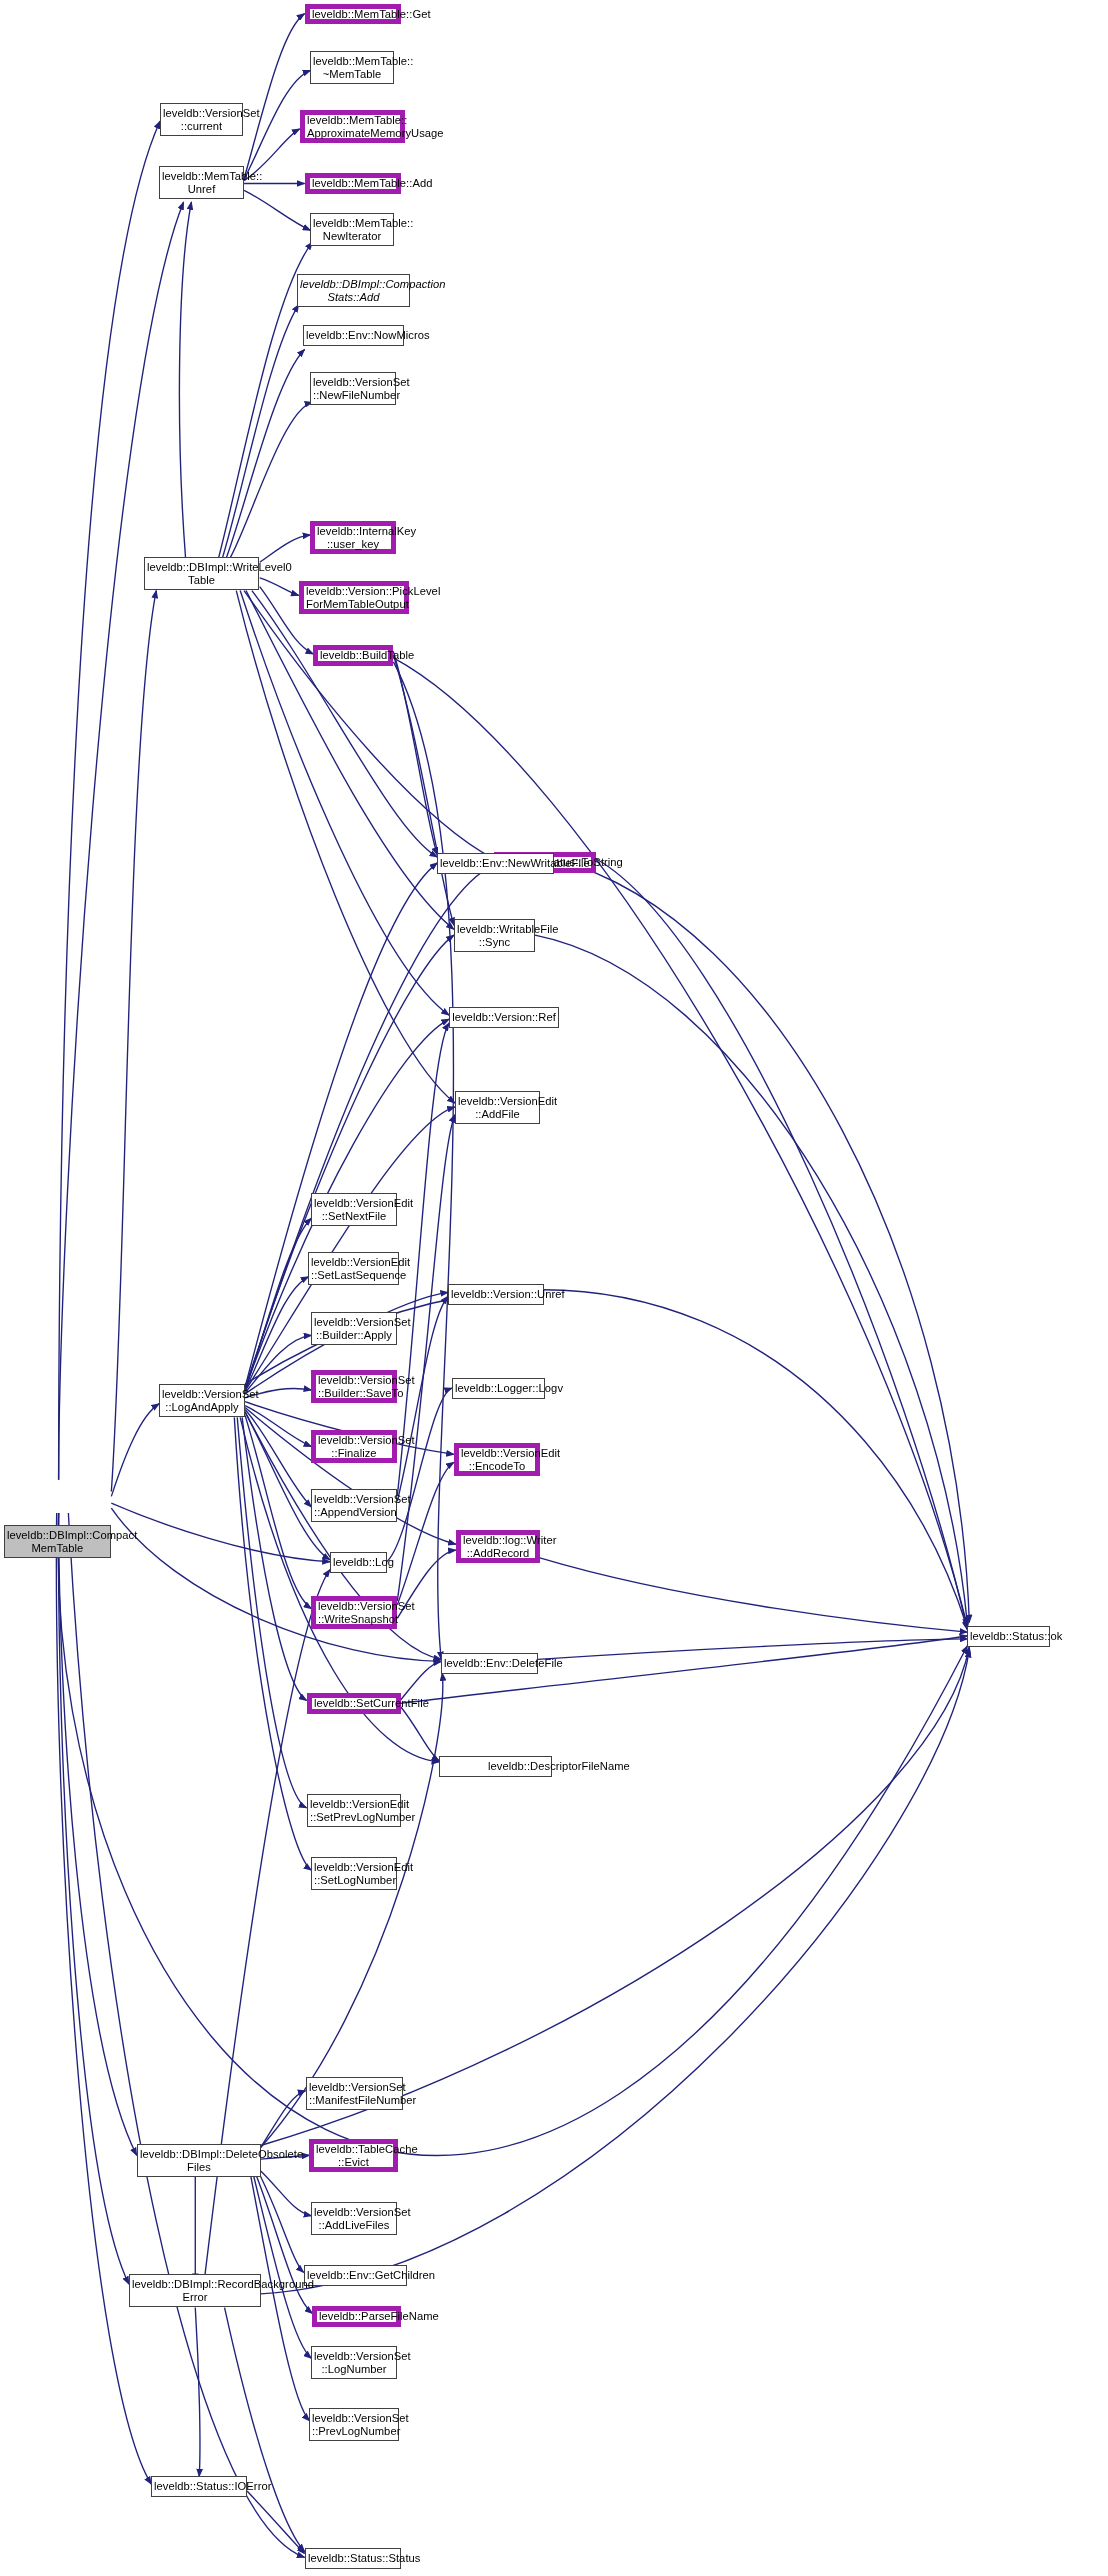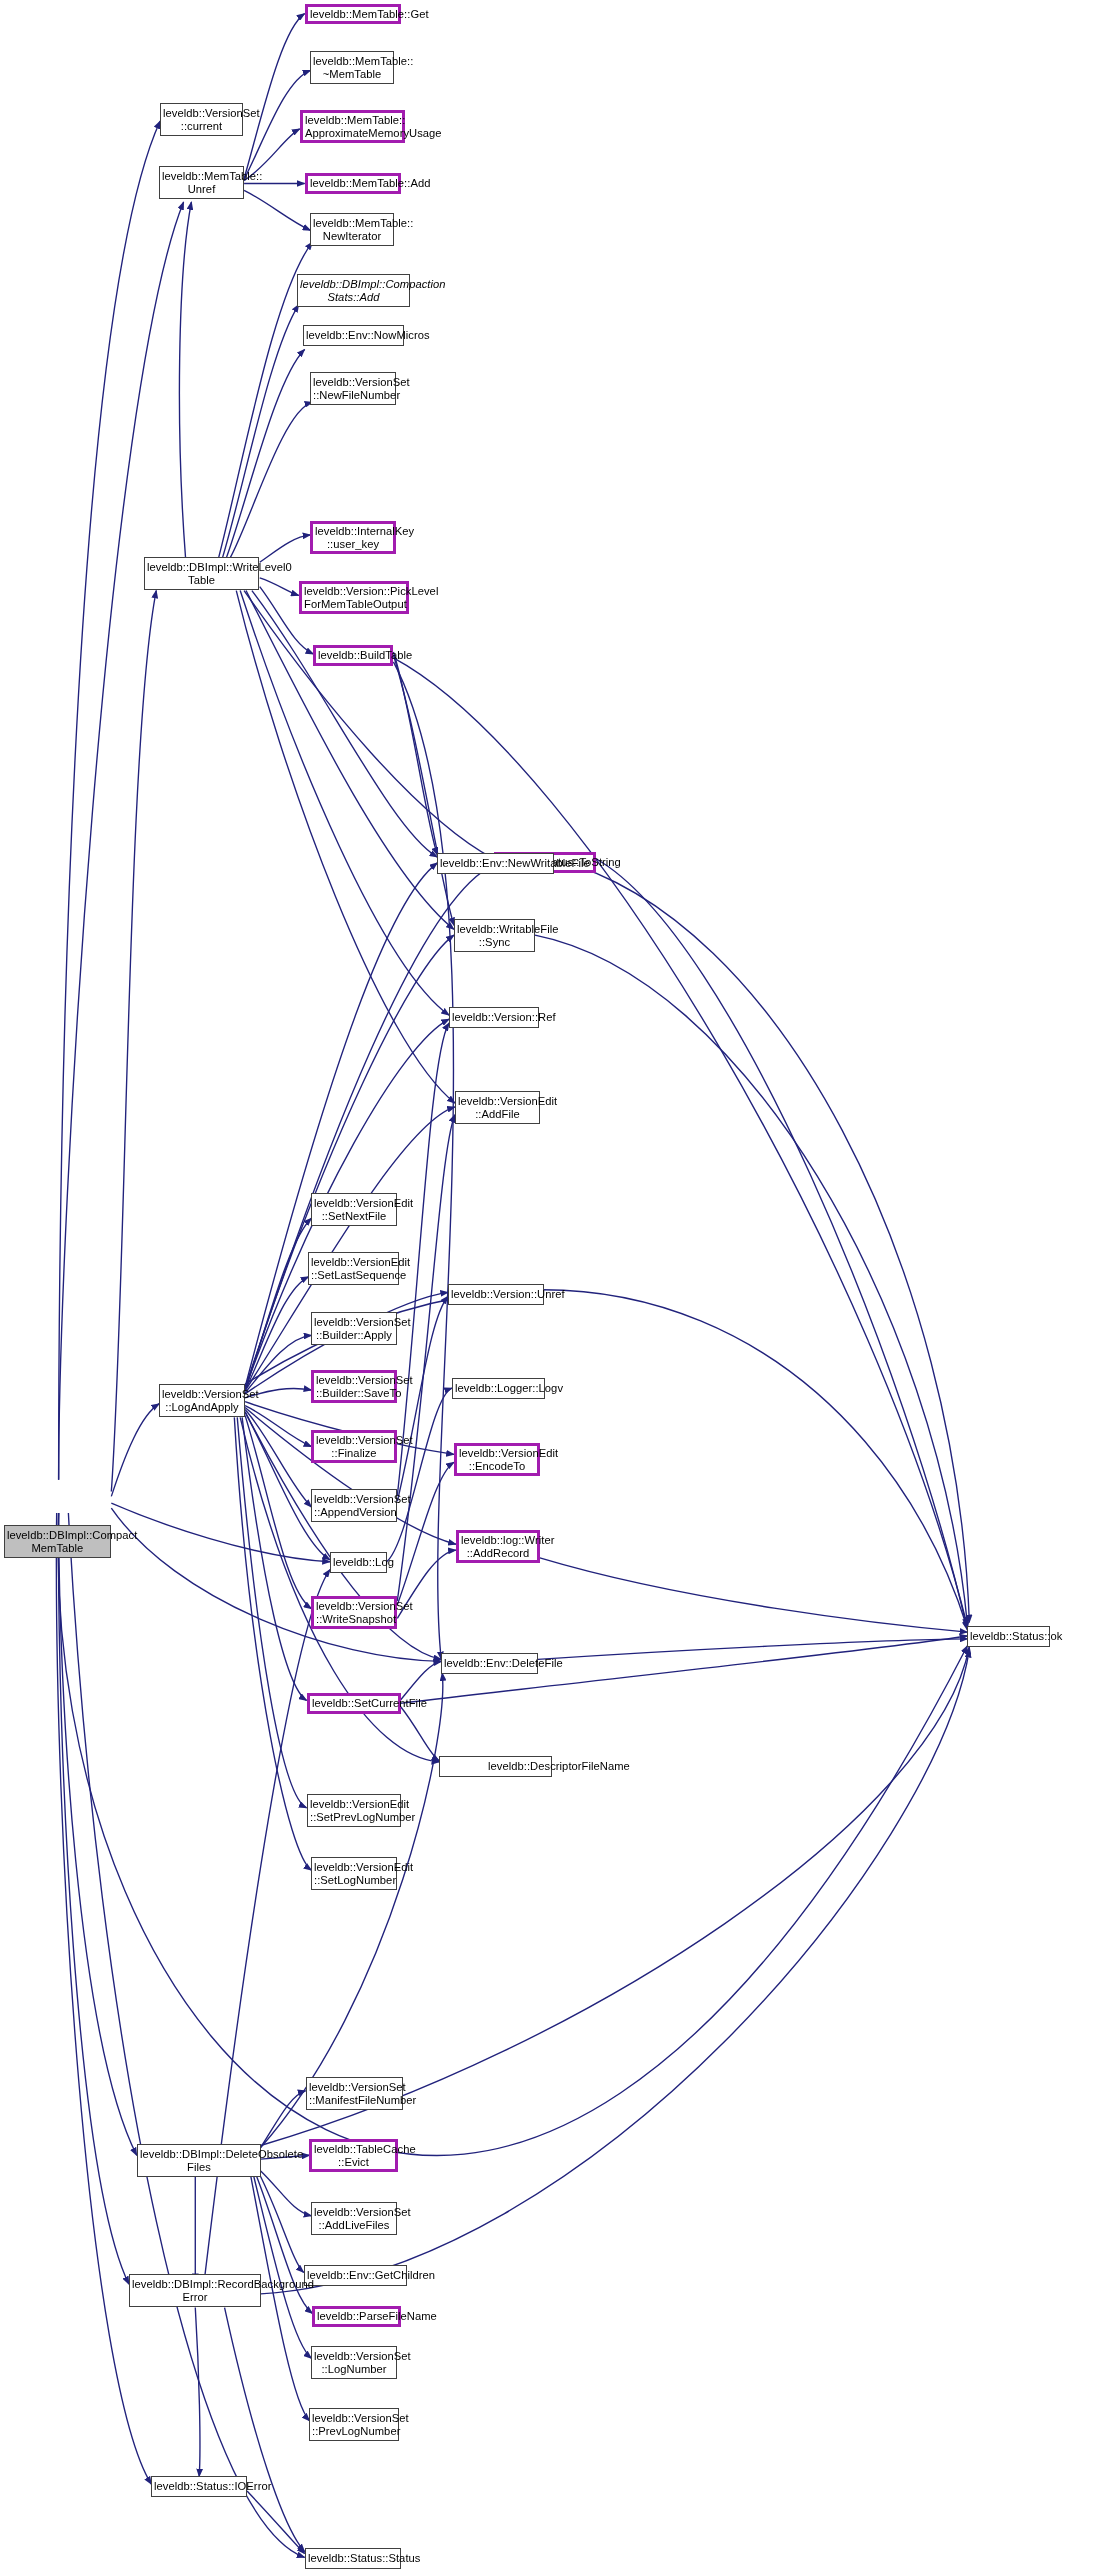--- a/index.html
+++ b/index.html
@@ -34,21 +34,21 @@
     font-size: 11.2px;
     line-height: 13px;
     color: #000000;
     background: #ffffff;
     border: 1px solid #404040;
     letter-spacing: 0.05px;
     white-space: pre-line;
     padding: 0 2px;
   }
   .node.red {
-    border: 3px solid #a21caf;
+    border: 5px solid #a21caf;
   }
   .node.root {
     background: #bfbfbf;
     border: 1px solid #404040;
   }
   .node span {
     display: block;
     width: 100%;
   }
 </style>
@@ -190,21 +190,21 @@
       <div class="node" style="left: 311px; top: 1489px; width: 86px; height: 33px;"><span>leveldb::VersionSet
 ::AppendVersion</span></div>
       <div class="node" style="left: 330px; top: 1552px; width: 57px; height: 20.5px;"><span>leveldb::Log</span></div>
       <div class="node red" style="left: 311px; top: 1596px; width: 86px; height: 33px;"><span>leveldb::VersionSet
 ::WriteSnapshot</span></div>
       <div class="node" style="left: 159px; top: 1384px; width: 86px; height: 33px;"><span>leveldb::VersionSet
 ::LogAndApply</span></div>
       <div class="node" style="left: 437px; top: 853px; width: 117px; height: 20.5px;"><span>leveldb::Env::NewWritableFile</span></div>
       <div class="node" style="left: 454px; top: 919px; width: 81px; height: 33px;"><span>leveldb::WritableFile
 ::Sync</span></div>
-      <div class="node" style="left: 449px; top: 1007px; width: 90px; height: 20.5px; justify-content: flex-end;"><span>leveldb::Version::Ref</span></div>
+      <div class="node" style="left: 449px; top: 1007px; width: 110px; height: 20.5px; justify-content: flex-end;"><span>leveldb::Version::Ref</span></div>
       <div class="node" style="left: 455px; top: 1091px; width: 85px; height: 33px;"><span>leveldb::VersionEdit
 ::AddFile</span></div>
       <div class="node" style="left: 448px; top: 1284px; width: 96px; height: 20.5px;"><span>leveldb::Version::Unref</span></div>
       <div class="node" style="left: 452px; top: 1378px; width: 93px; height: 20.5px;"><span>leveldb::Logger::Logv</span></div>
       <div class="node red" style="left: 454px; top: 1443px; width: 86px; height: 33px;"><span>leveldb::VersionEdit
 ::EncodeTo</span></div>
       <div class="node red" style="left: 456px; top: 1530px; width: 84px; height: 33px;"><span>leveldb::log::Writer
 ::AddRecord</span></div>
       <div class="node" style="left: 441px; top: 1653px; width: 97px; height: 20.5px;"><span>leveldb::Env::DeleteFile</span></div>
       <div class="node red" style="left: 307px; top: 1693px; width: 94px; height: 20.5px;"><span>leveldb::SetCurrentFile</span></div>

